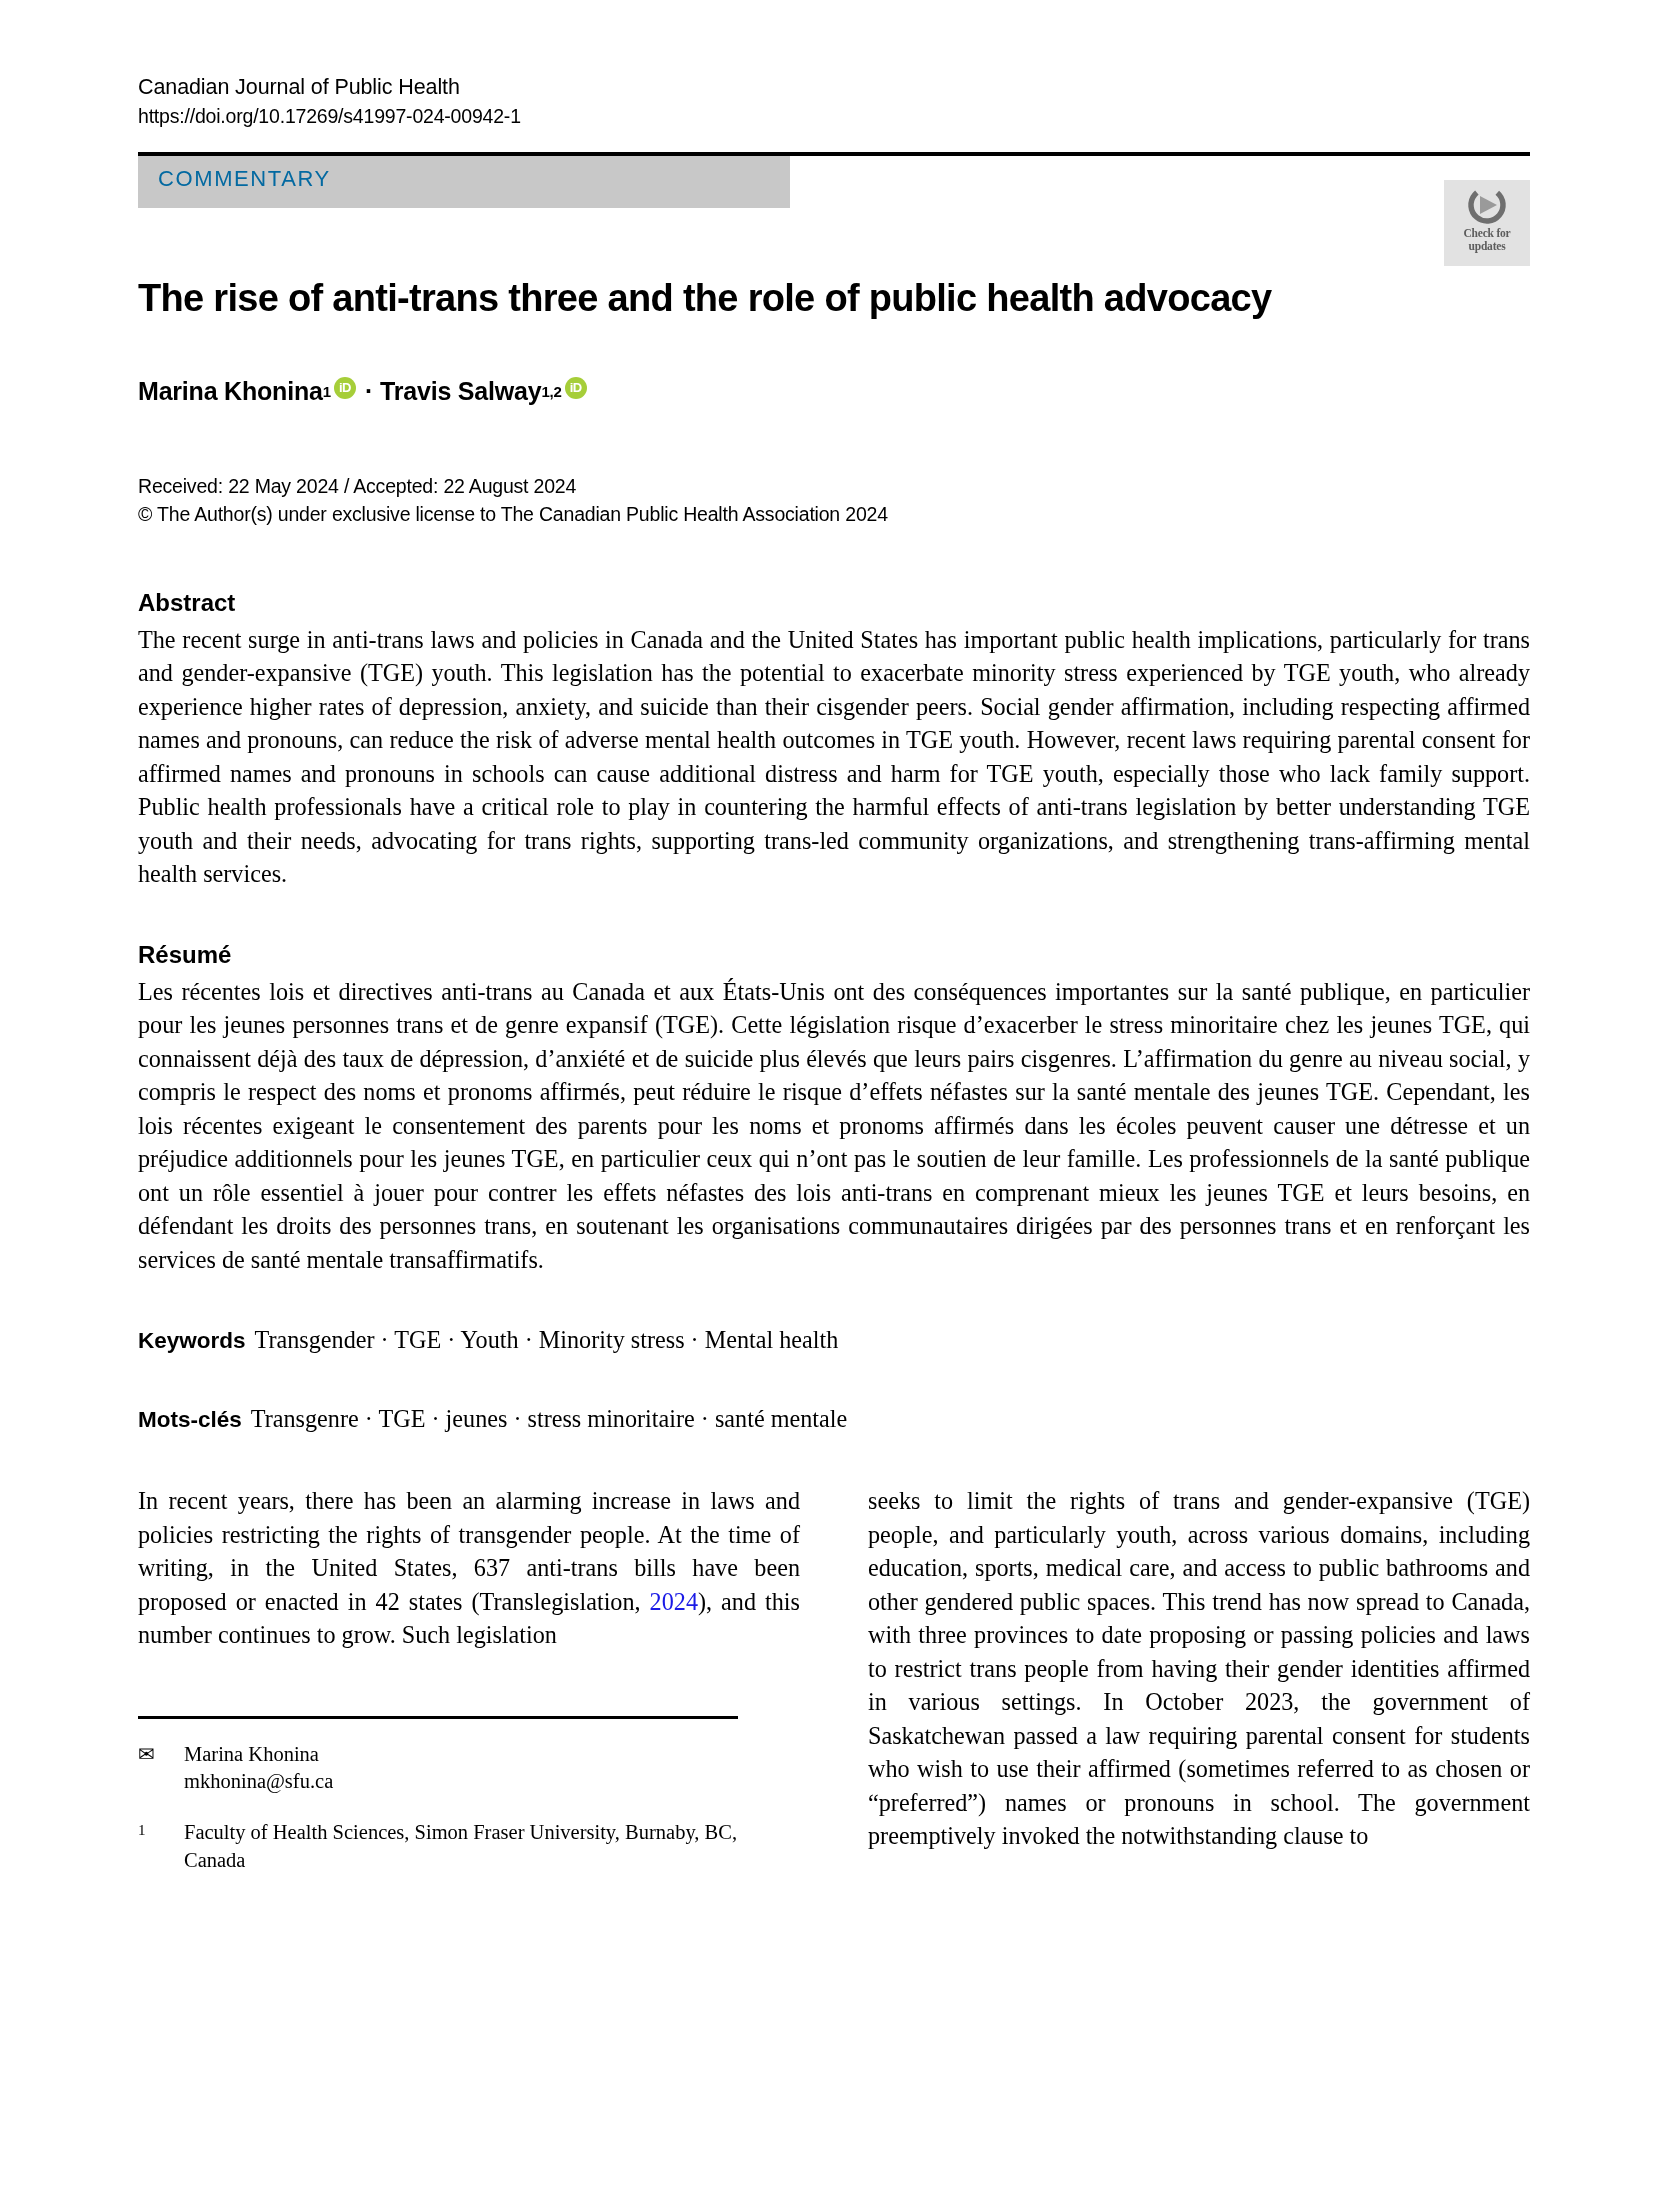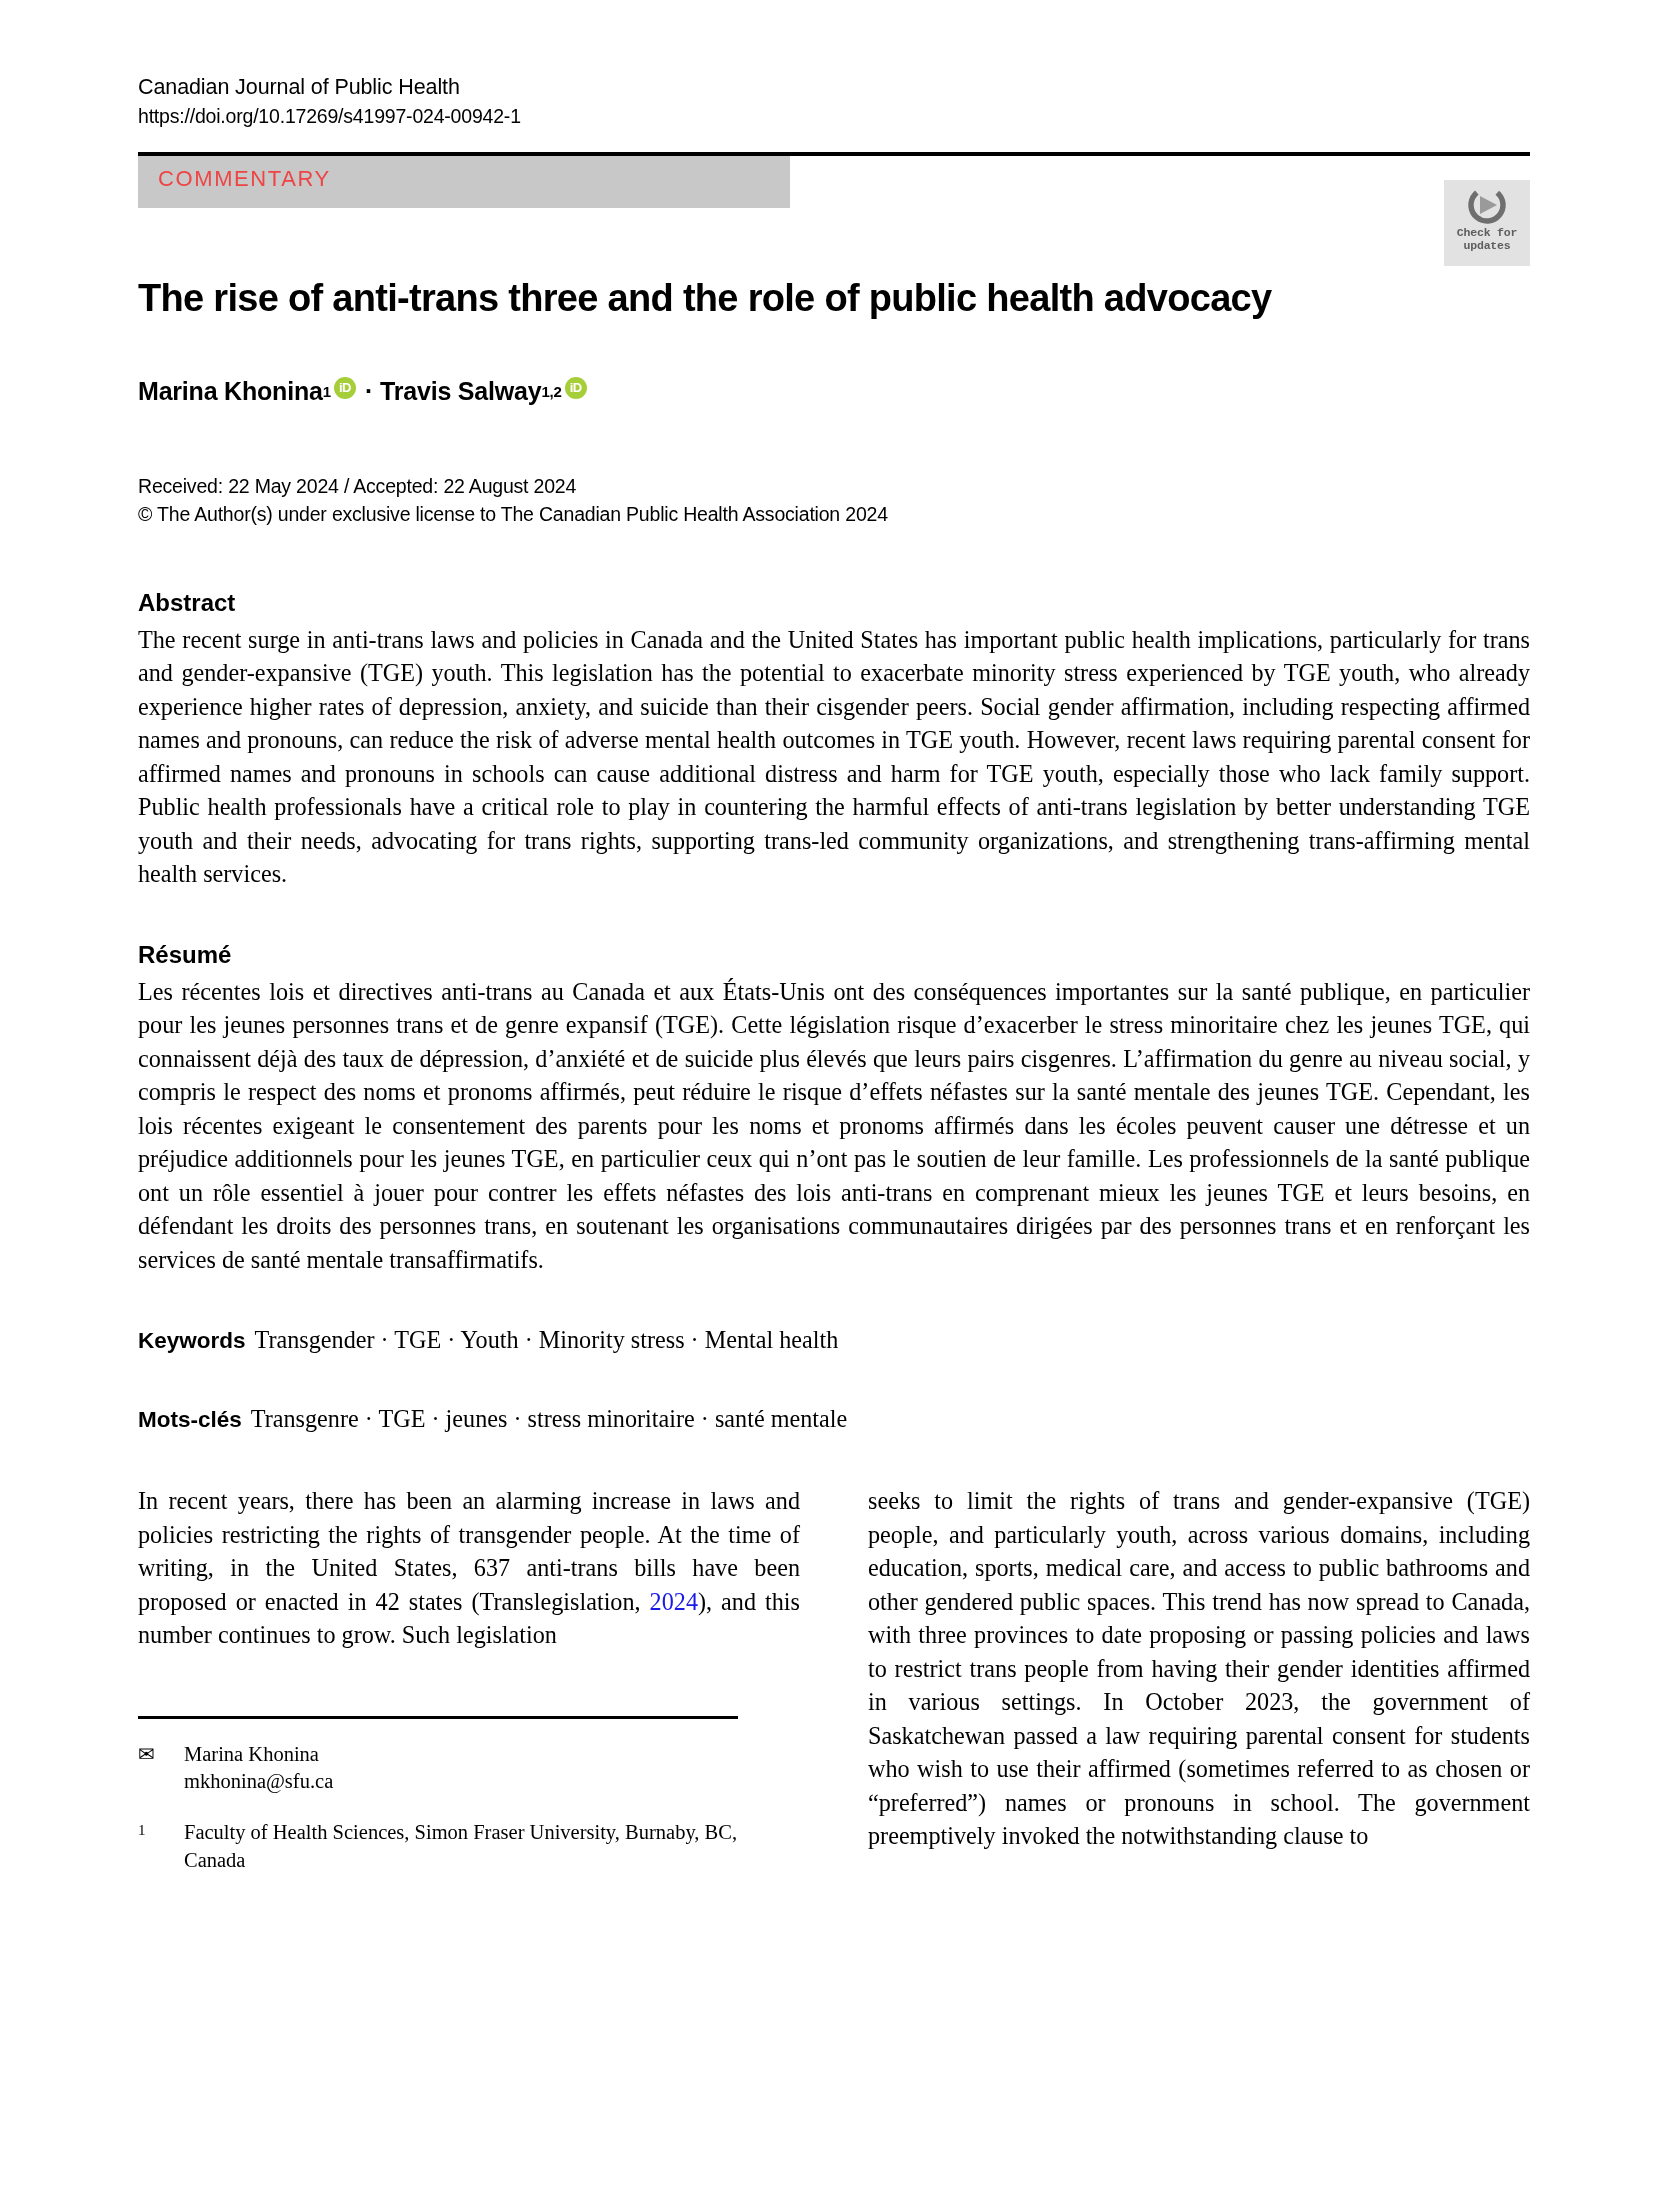--- a/index.html
+++ b/index.html
@@ -65,36 +65,36 @@
     height: 52px;
     background: #c8c8c8;
   }
   .band-label {
     position: absolute;
     left: 20px;
     top: 14px;
     font-family: "Liberation Sans", sans-serif;
     font-size: 22px;
     letter-spacing: 1.6px;
-    color: #ef4444;
+    color: #0369a1;
   }
 
   
   .crossmark {
     position: absolute;
     right: 0px;
     top: 28px;
     width: 86px;
     height: 86px;
     background: #e2e2e2;
     text-align: center;
   }
   .crossmark svg { display: block; margin: 4px auto 0; }
   .cm-text {
-    font-family: Liberation Mono, monospace;
+    font-family: Liberation Serif, serif;
     font-size: 11.5px;
     font-weight: bold;
     color: #5d5d5d;
     line-height: 1.05;
     letter-spacing: -0.2px;
     margin-top: 1px;
   }
 
   
   .title {

